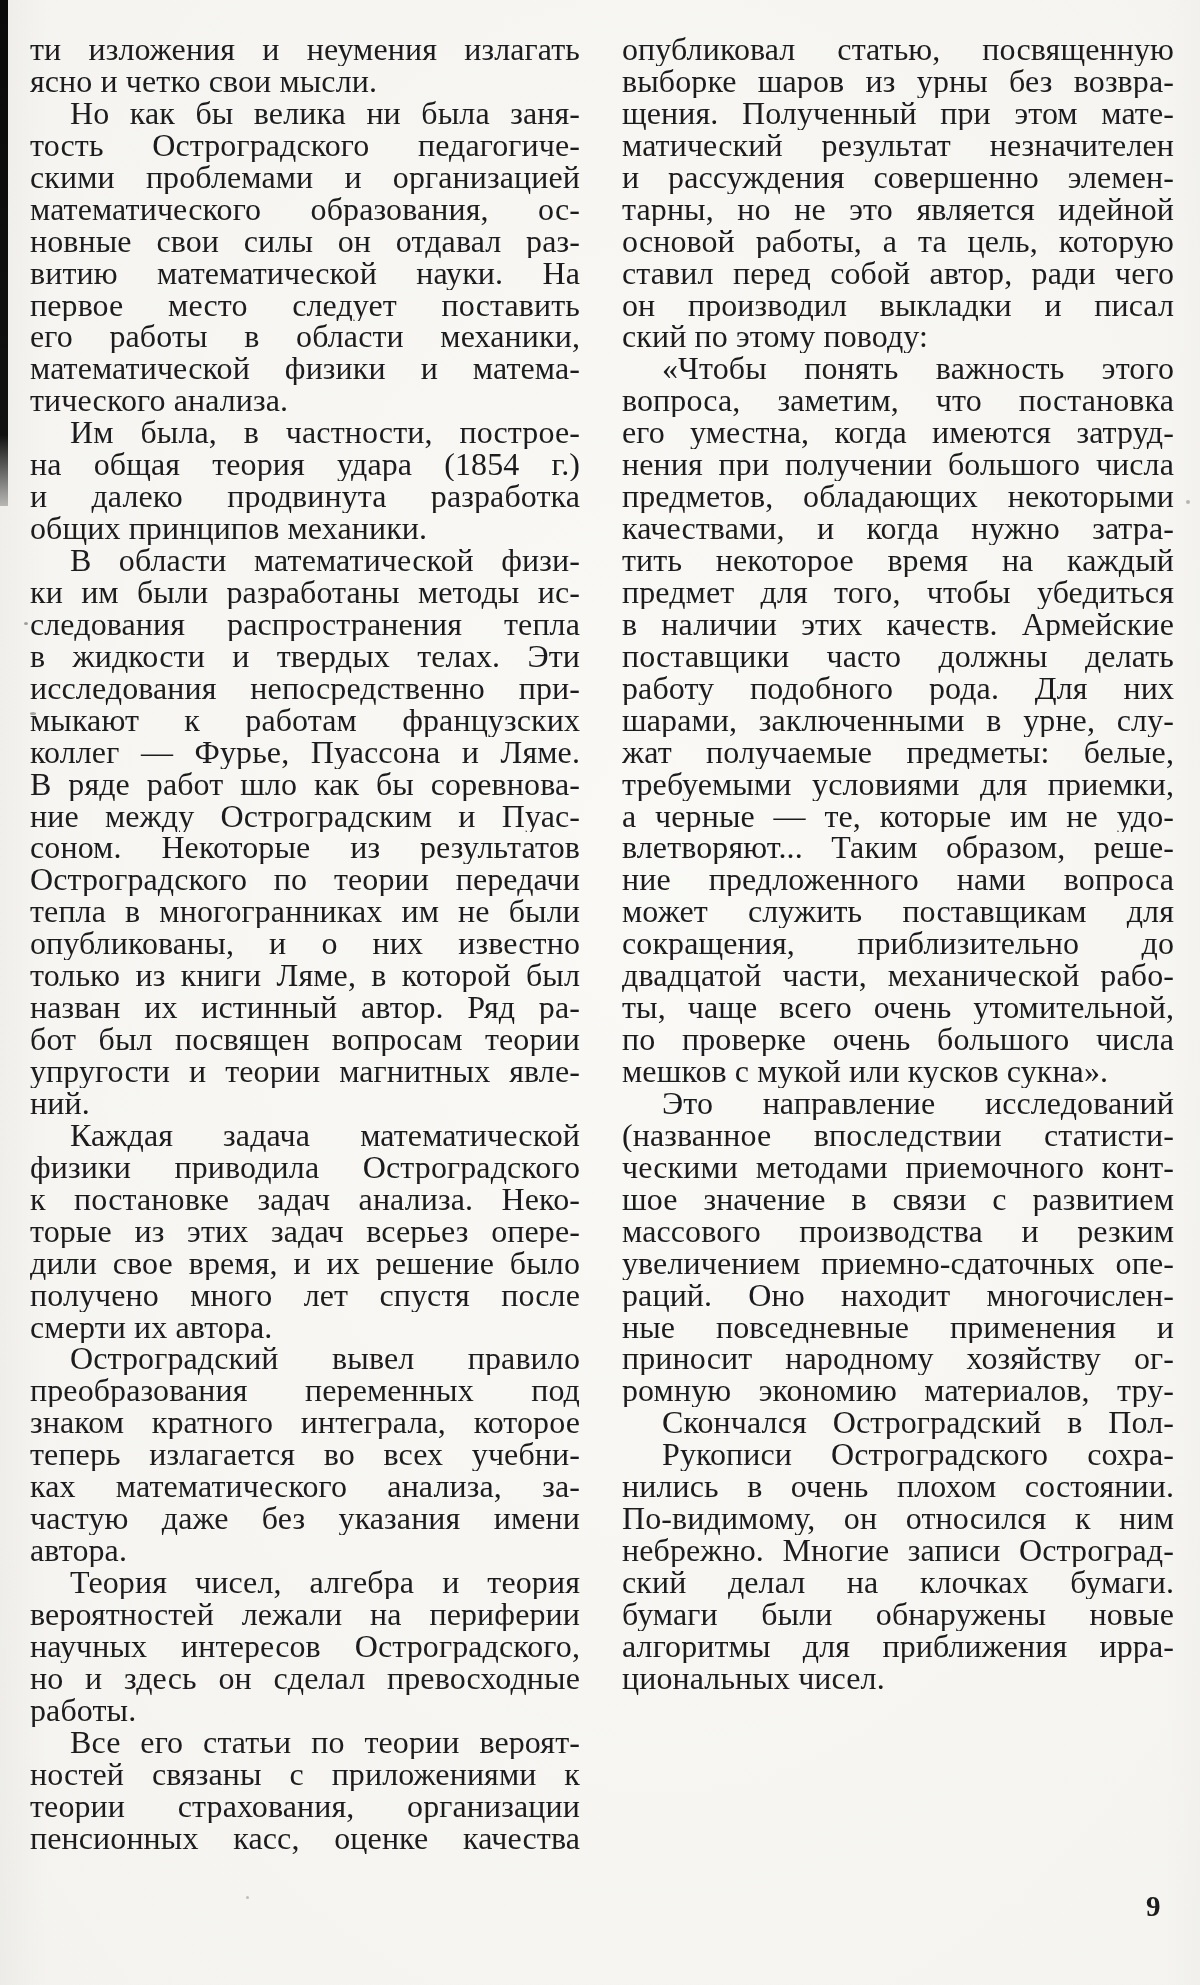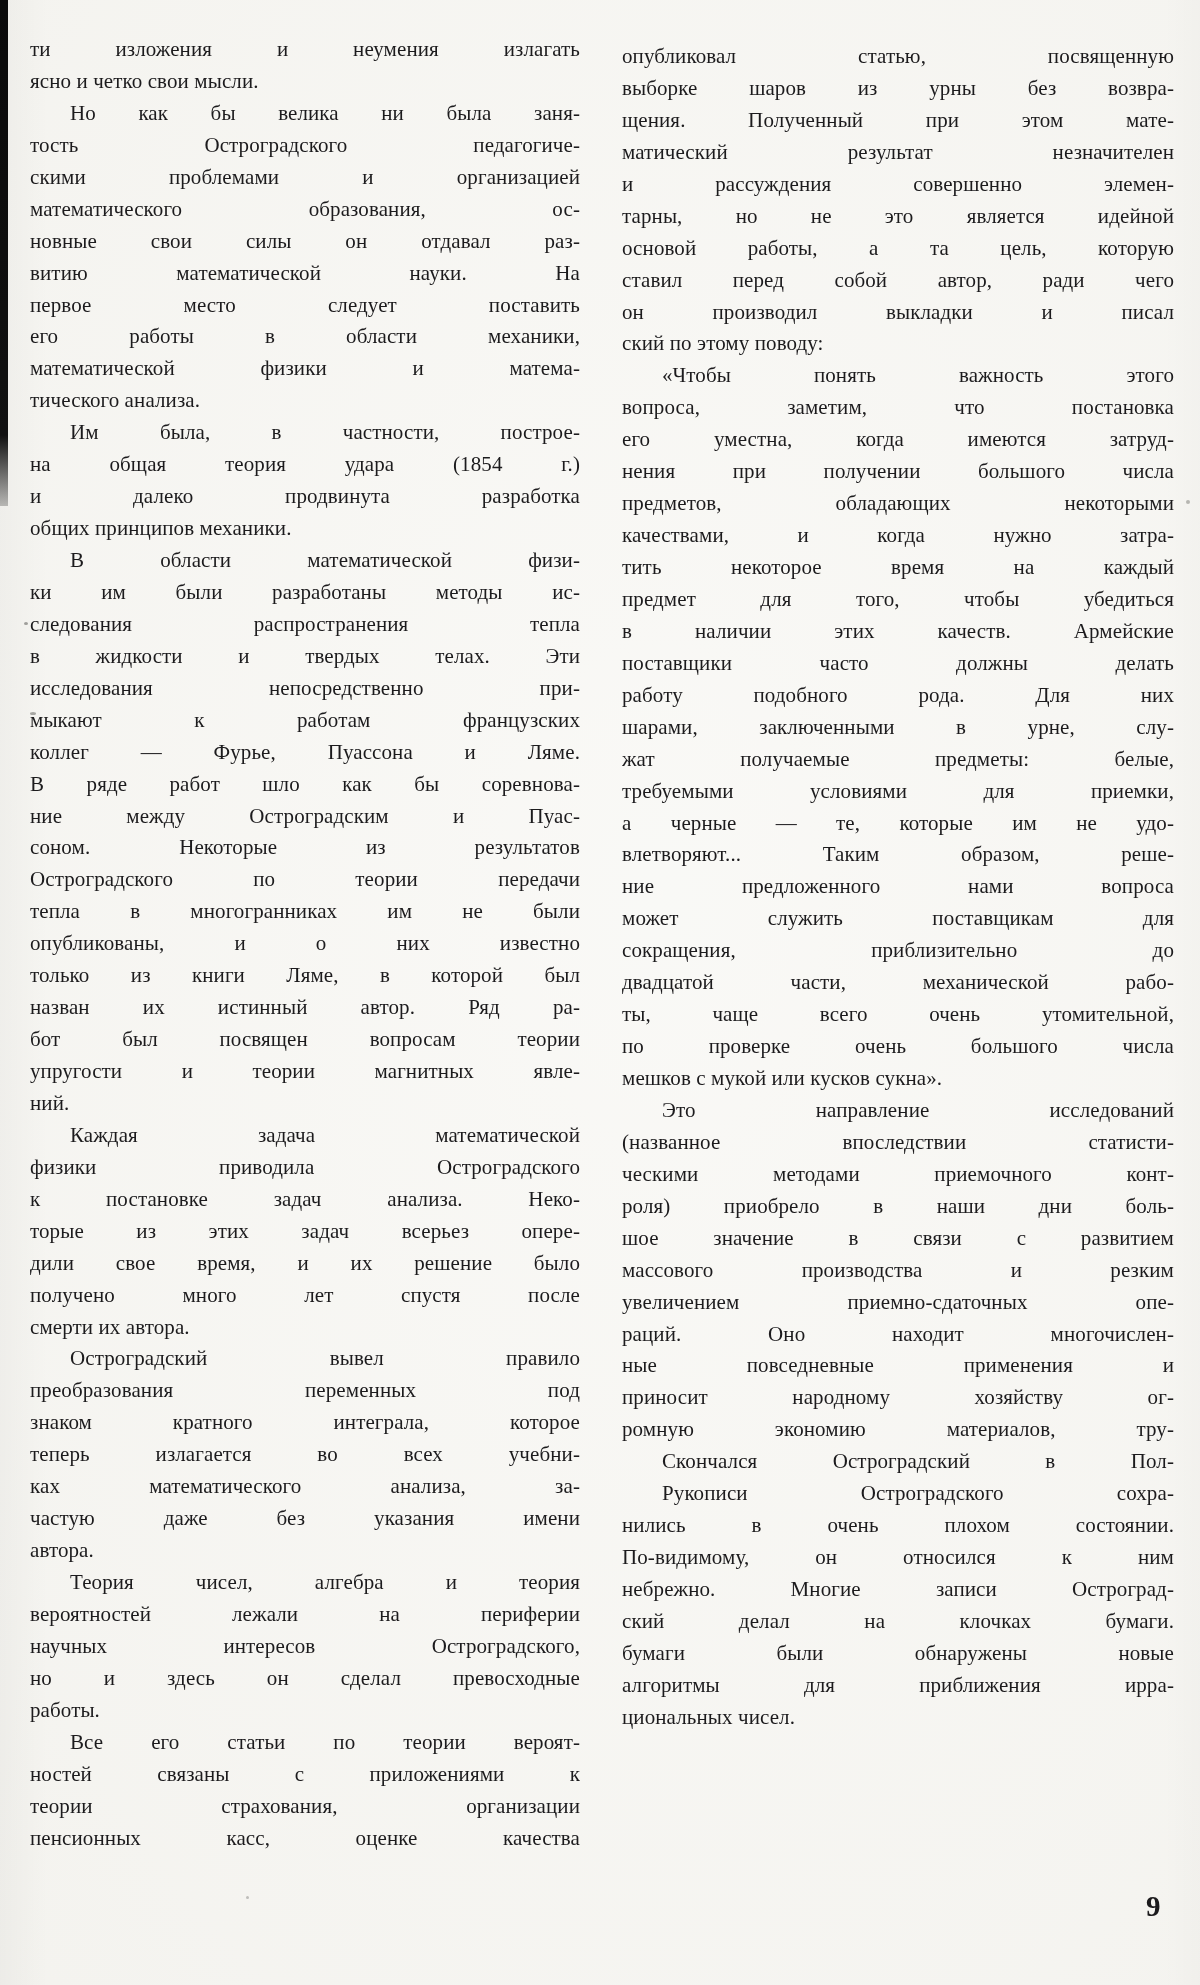--- a/index.html
+++ b/index.html
@@ -14,26 +14,26 @@
     overflow:hidden;
   }
   .page { position:absolute; inset:0; }
   .scan-strip {
     position:absolute; left:0; top:0; width:8px; height:506px;
     background:linear-gradient(180deg,#0a0a0a 0%,#111 86%,rgba(17,17,17,0.25) 100%);
   }
   .col {
     position:absolute; top:34px; width:550px;
     color:#1c1b1d;
-    font-size:21px; line-height:31.95px;
+    font-size:32px; line-height:31.95px;
     text-align:justify;
     letter-spacing:0.1px;
   }
   .col-left  { left:30px; }
-  .col-right { left:622px; width:552px;margin-top:7px; }
+  .col-right { left:622px; width:552px; }
   .line { text-align-last:justify; height:31.95px; overflow:hidden; white-space:nowrap; }
   .line.end { text-align-last:left; }
   .line.indent { text-indent:40px; }
   .page-number {
     position:absolute; left:1146px; top:1890px;
     font-size:29px; font-weight:bold; color:#1c1b1d;
   }
   .speck { position:absolute; background:#5a5a55; border-radius:50%; }
   .speck.s1 { left:24px;  top:622px; width:4px; height:3px; opacity:.55; }
   .speck.s2 { left:30px;  top:712px; width:6px; height:3px; opacity:.5; }
@@ -134,21 +134,20 @@
       <div class="line">ние предложенного нами вопроса</div>
       <div class="line">может служить поставщикам для</div>
       <div class="line">сокращения, приблизительно до</div>
       <div class="line">двадцатой части, механической рабо-</div>
       <div class="line">ты, чаще всего очень утомительной,</div>
       <div class="line">по проверке очень большого числа</div>
       <div class="line end">мешков с мукой или кусков сукна».</div>
       <div class="line indent">Это направление исследований</div>
       <div class="line">(названное впоследствии статисти-</div>
       <div class="line">ческими методами приемочного конт-</div>
-      <div class="line">роля) приобрело в наши дни боль-</div>
       <div class="line">шое значение в связи с развитием</div>
       <div class="line">массового производства и резким</div>
       <div class="line">увеличением приемно-сдаточных опе-</div>
       <div class="line">раций. Оно находит многочислен-</div>
       <div class="line">ные повседневные применения и</div>
       <div class="line">приносит народному хозяйству ог-</div>
       <div class="line">ромную экономию материалов, тру-</div>
       <div class="line indent">Скончался Остроградский в Пол-</div>
       <div class="line indent">Рукописи Остроградского сохра-</div>
       <div class="line">нились в очень плохом состоянии.</div>

